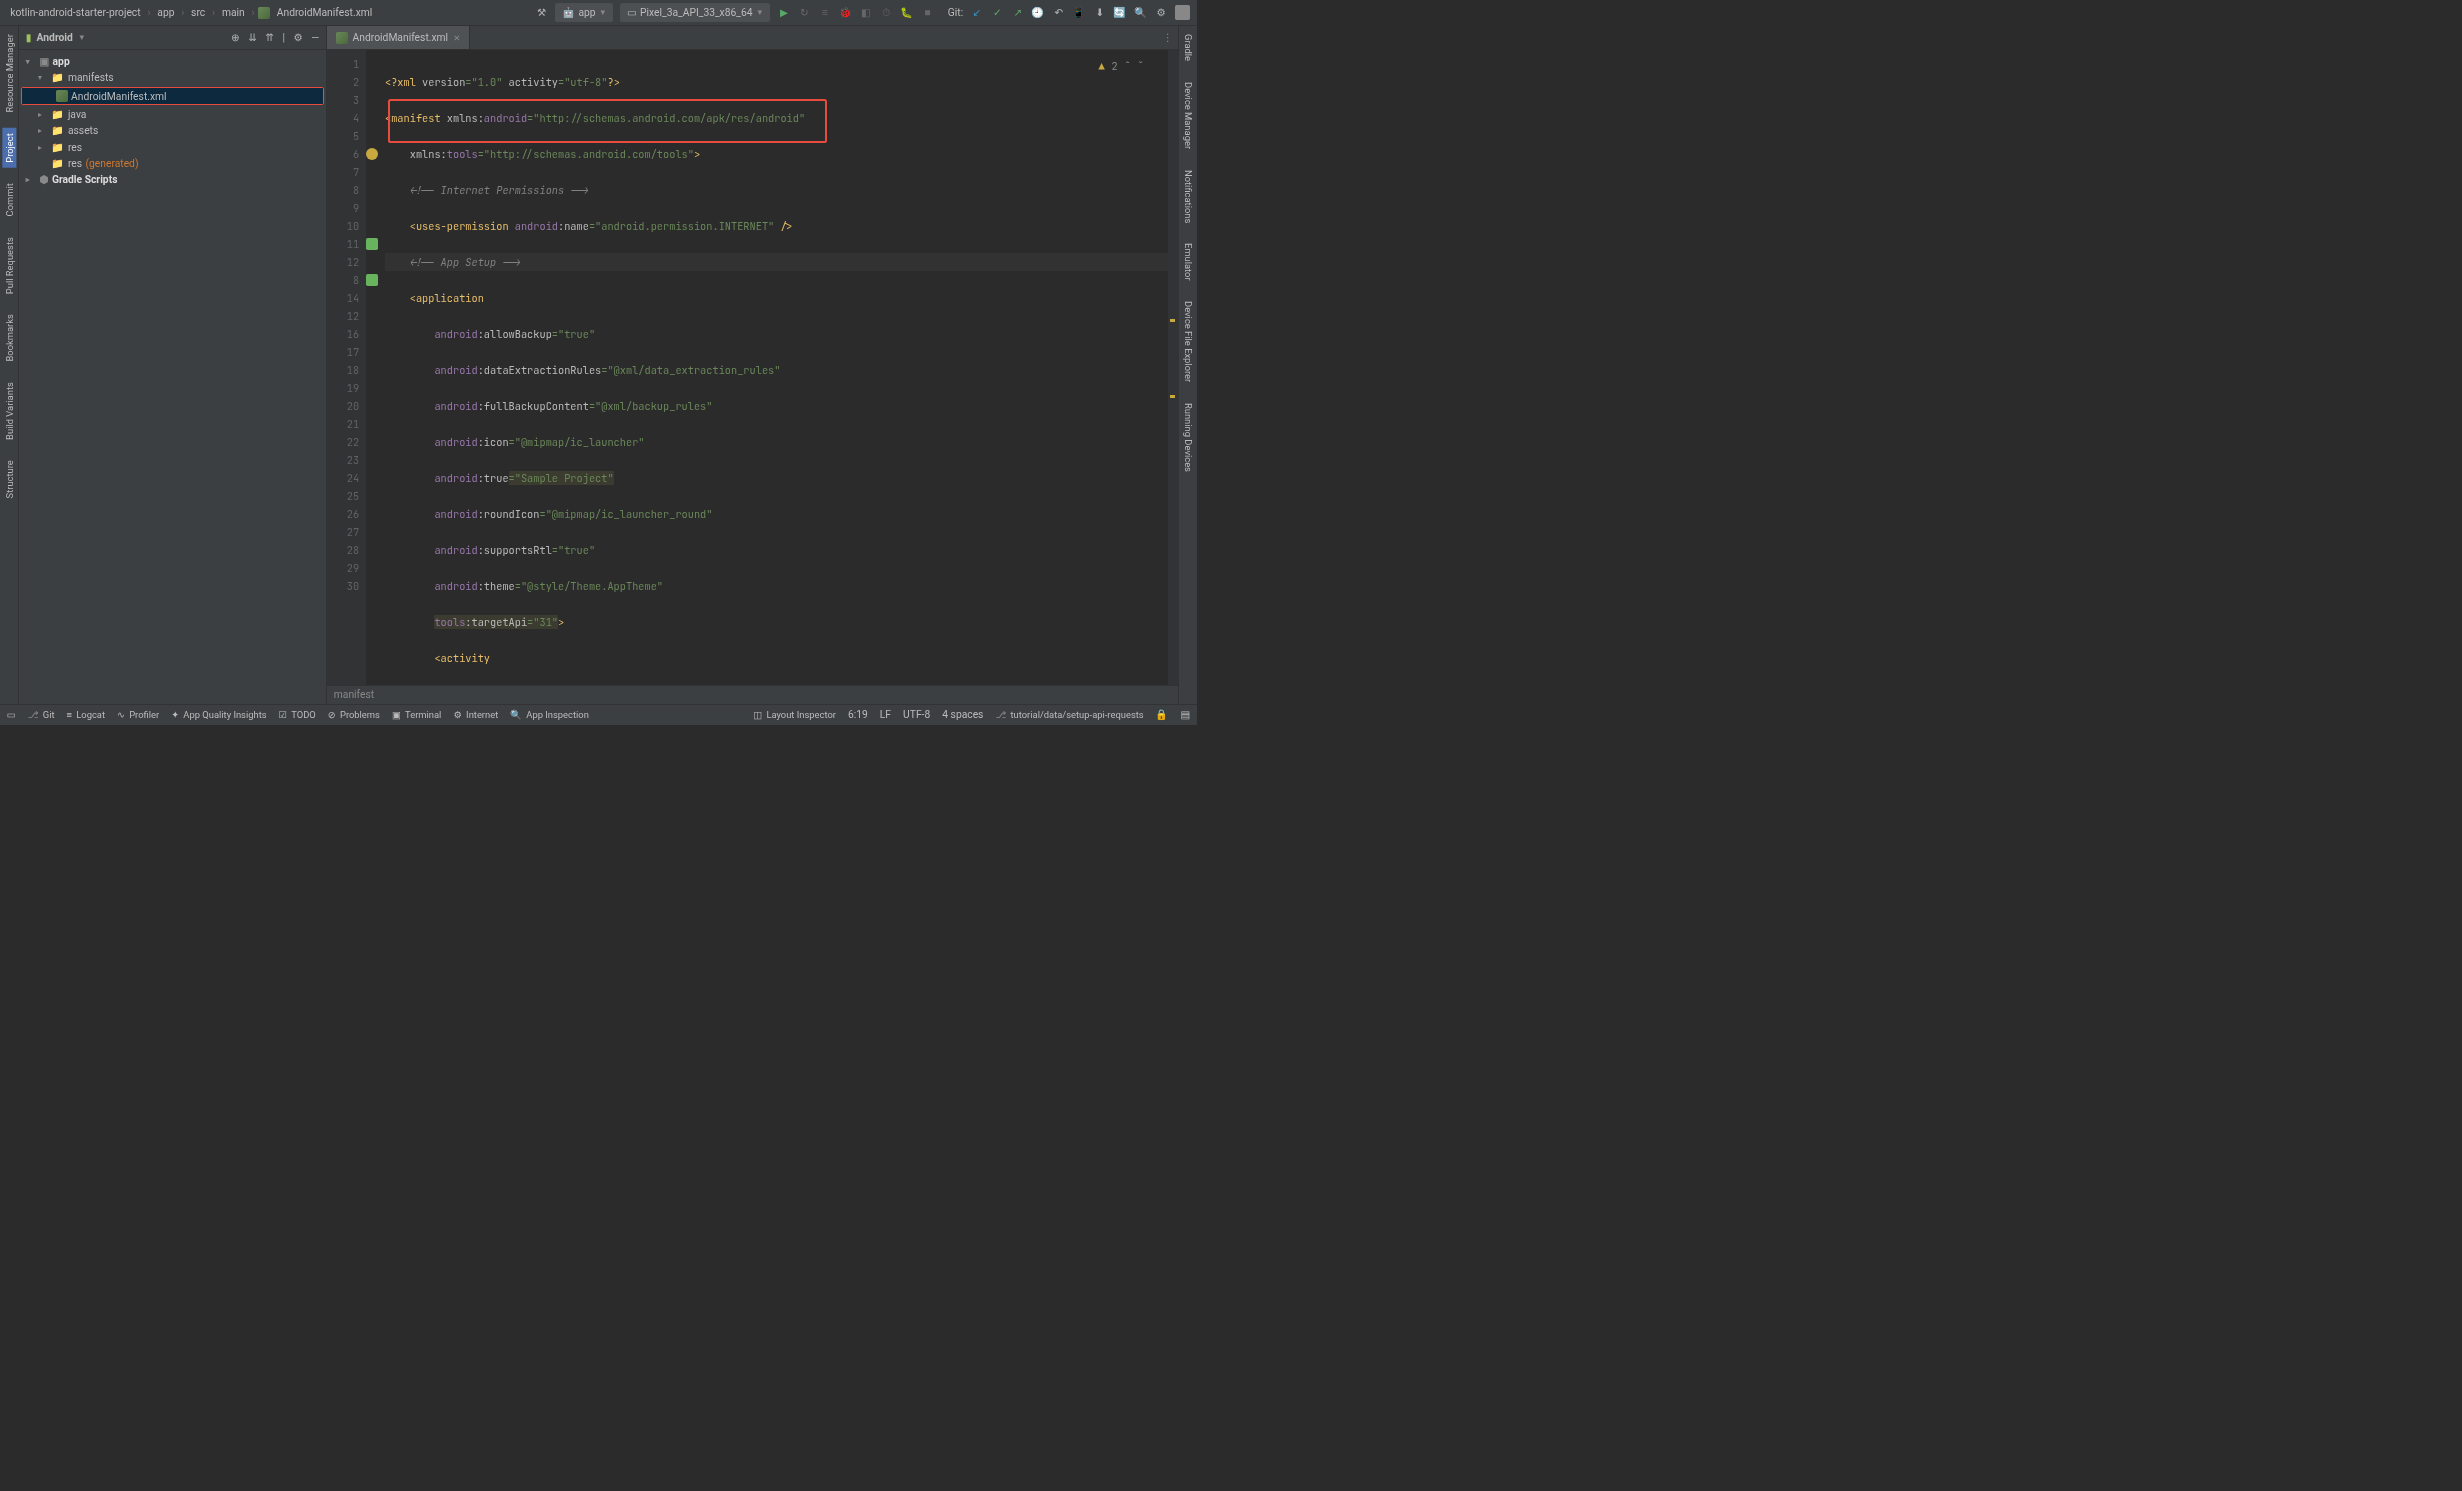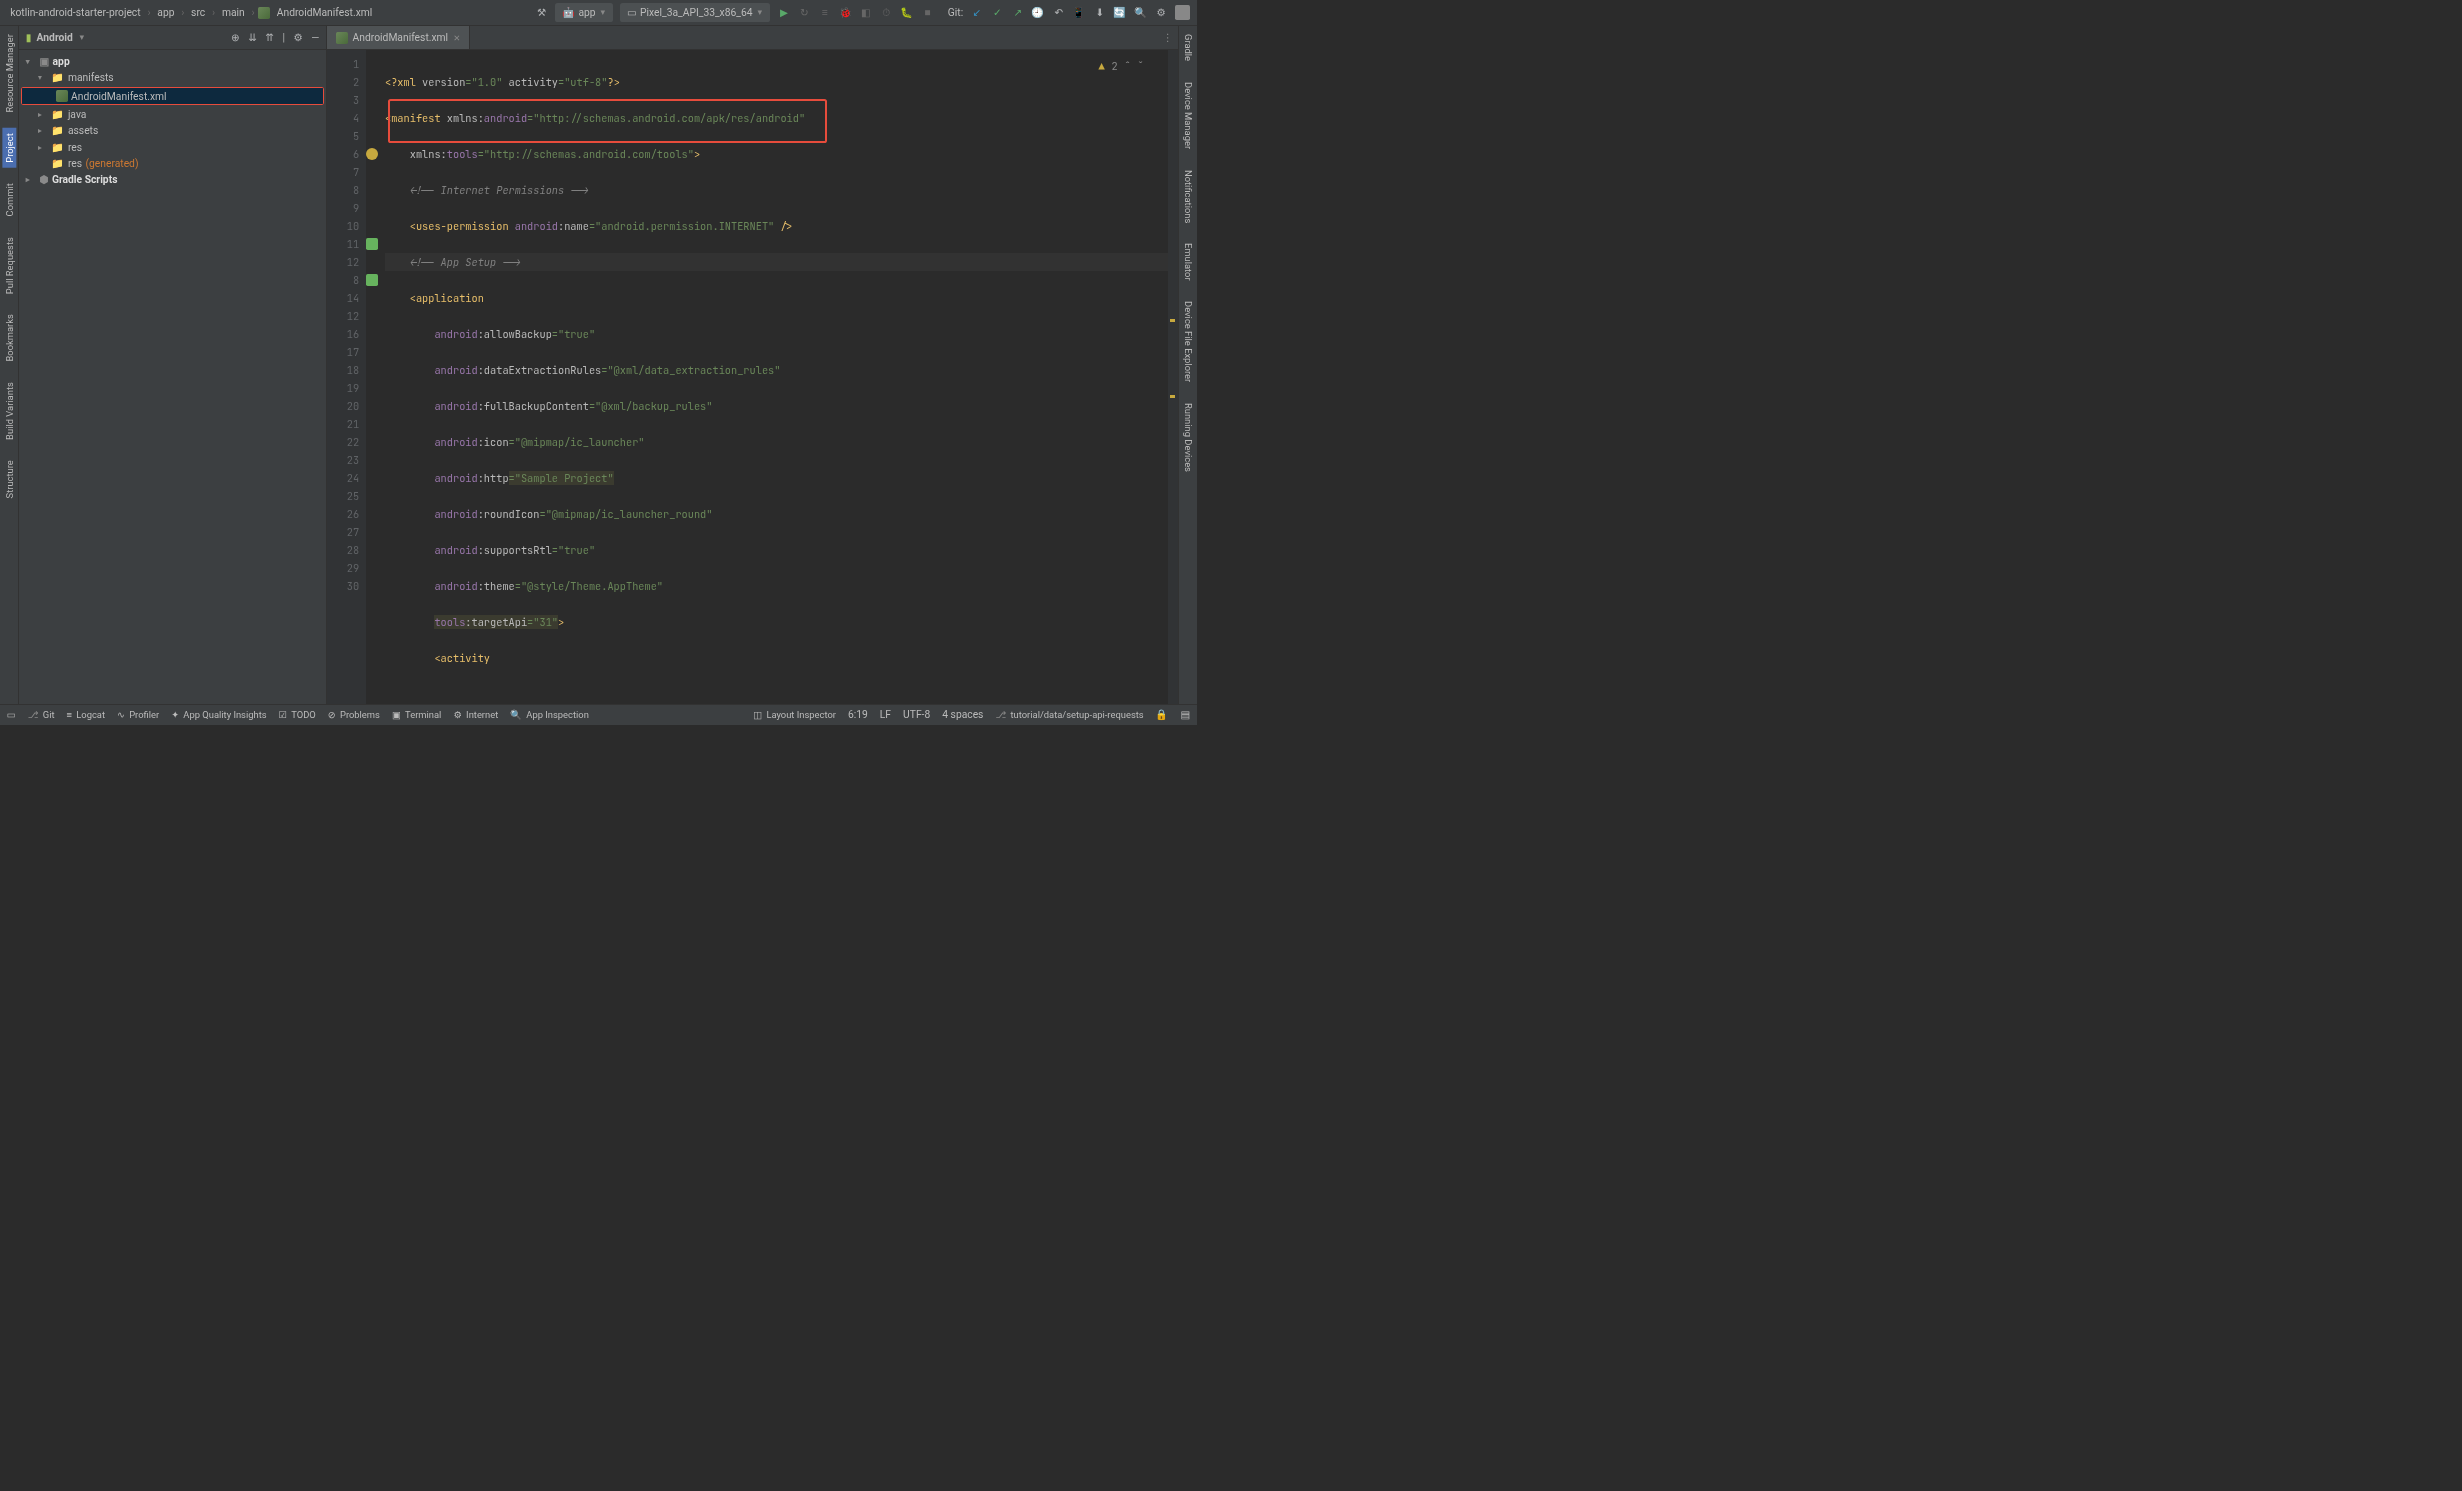--- a/index.html
+++ b/index.html
@@ -343,21 +343,21 @@
 <div class="code-line"><span class="tag">&lt;manifest </span><span class="attr">xmlns:</span><span class="nspfx">android</span><span class="str">="http://schemas.android.com/apk/res/android"</span></div>
 <div class="code-line"><span>    </span><span class="attr">xmlns:</span><span class="nspfx">tools</span><span class="str">="http://schemas.android.com/tools"</span><span class="tag">&gt;</span></div>
 <div class="code-line"><span class="comment">    &lt;!-- Internet Permissions --&gt;</span></div>
 <div class="code-line"><span class="tag">    &lt;uses-permission </span><span class="nspfx">android</span><span class="attr">:name</span><span class="str">="android.permission.INTERNET" </span><span class="tag">/&gt;</span></div>
 <div class="code-line caret-line"><span class="comment">    &lt;!-- App Setup --&gt;</span></div>
 <div class="code-line"><span class="tag">    &lt;application</span></div>
 <div class="code-line"><span>        </span><span class="nspfx">android</span><span class="attr">:allowBackup</span><span class="str">="true"</span></div>
 <div class="code-line"><span>        </span><span class="nspfx">android</span><span class="attr">:dataExtractionRules</span><span class="str">="@xml/data_extraction_rules"</span></div>
 <div class="code-line"><span>        </span><span class="nspfx">android</span><span class="attr">:fullBackupContent</span><span class="str">="@xml/backup_rules"</span></div>
 <div class="code-line"><span>        </span><span class="nspfx">android</span><span class="attr">:icon</span><span class="str">="@mipmap/ic_launcher"</span></div>
-<div class="code-line"><span>        </span><span class="nspfx">android</span><span class="attr">:http</span><span class="str hl-bg">="Sample Project"</span></div>
+<div class="code-line"><span>        </span><span class="nspfx">android</span><span class="attr">:true</span><span class="str hl-bg">="Sample Project"</span></div>
 <div class="code-line"><span>        </span><span class="nspfx">android</span><span class="attr">:roundIcon</span><span class="str">="@mipmap/ic_launcher_round"</span></div>
 <div class="code-line"><span>        </span><span class="nspfx">android</span><span class="attr">:supportsRtl</span><span class="str">="true"</span></div>
 <div class="code-line"><span>        </span><span class="nspfx">android</span><span class="attr">:theme</span><span class="str">="@style/Theme.AppTheme"</span></div>
 <div class="code-line"><span>        </span><span class="nspfx hl-bg">tools</span><span class="attr hl-bg">:targetApi</span><span class="str hl-bg">="31"</span><span class="tag">&gt;</span></div>
 <div class="code-line"><span class="tag">        &lt;activity</span></div>
 
 
 
 
 
@@ -395,20 +395,23 @@
         <div style="height:18px"></div>
           <div style="height:18px"></div>
           <div style="height:18px"></div>
           <div style="height:18px"></div>
         <div style="height:18px"><span class="gutter-android" style="pointer-events:auto"></span></div>
         <div style="height:18px"></div>
         <div style="height:18px"><span class="gutter-android" style="pointer-events:auto"></span></div>
       </div>
     </div>
 
+    <div class="breadcrumb-bar">
+      <span>manifest</span>
+    </div>
 
   </div>
 
   <div class="right-rail">
     <div class="rail-item">Gradle</div>
     <div class="rail-item">Device Manager</div>
     <div class="rail-item">Notifications</div>
     <div class="rail-item">Emulator</div>
     <div class="rail-item">Device File Explorer</div>
     <div class="rail-item">Running Devices</div>

